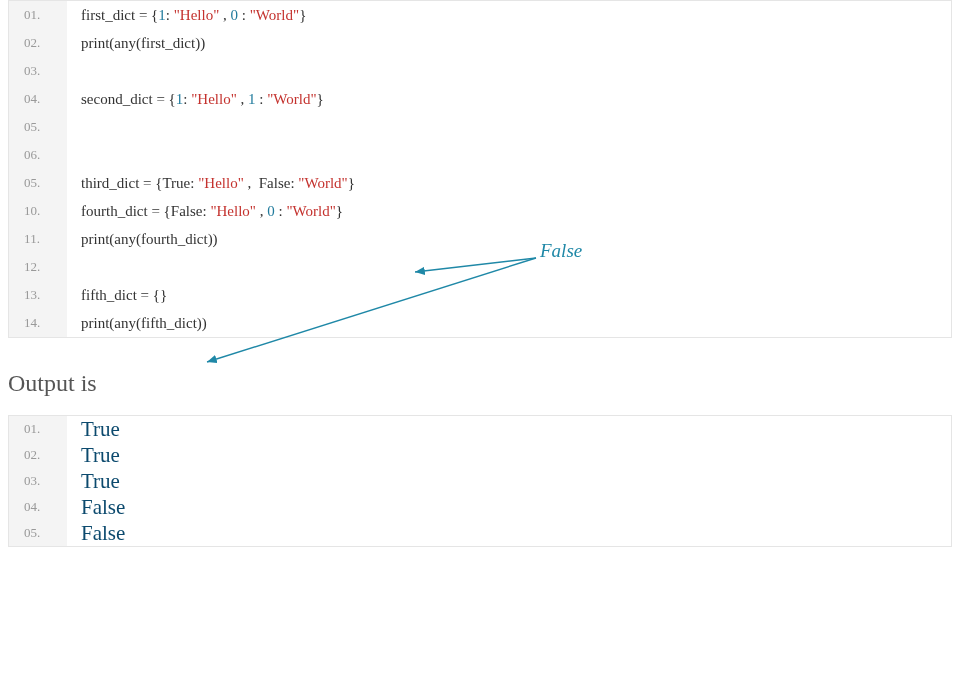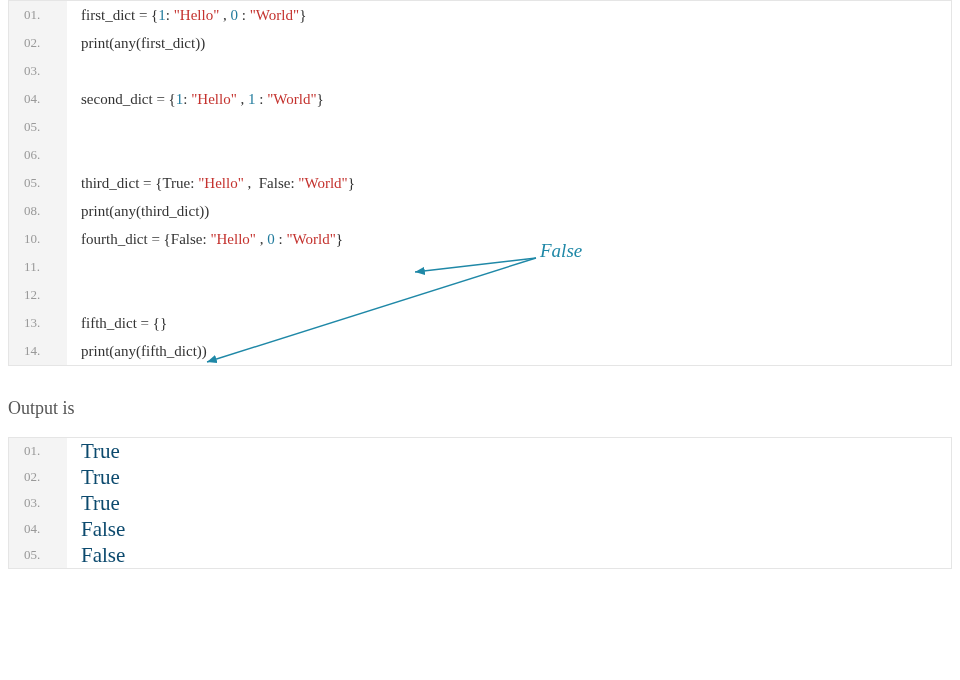--- a/index.html
+++ b/index.html
@@ -29,21 +29,21 @@
     .line-content {
       padding-left: 14px;
       font-size: 15px;
       color: #333;
       white-space: pre;
     }
     .line-content span.str { color: #c4322e; }
     .line-content span.num { color: #1f7a9c; }
     
     .section-heading {
-      font-size: 18px;
+      font-size: 24px;
       color: #555;
       padding: 32px 0 18px 8px;
       font-weight: normal;
       font-family: Georgia, serif;
     }
     
     .output-block {
       border: 1px solid #e5e5e5;
       background: #fff;
       margin: 0 8px;
@@ -101,29 +101,26 @@
     </div>
     <div class="code-line">
       <div class="line-number">06.</div>
       <div class="line-content"></div>
     </div>
     <div class="code-line">
       <div class="line-number">05.</div>
       <div class="line-content"><span>third_dict = {True: </span><span class="str">"Hello"</span><span> ,  False: </span><span class="str">"World"</span><span>}</span></div>
     </div>
     <div class="code-line">
-      <div class="line-number">08.</div>
-      <div class="line-content"><span>print(any(third_dict))</span></div>
-    </div>
-    <div class="code-line">
       <div class="line-number">10.</div>
       <div class="line-content"><span>fourth_dict = {False: </span><span class="str">"Hello"</span><span> , </span><span class="num">0</span><span> : </span><span class="str">"World"</span><span>}</span></div>
     </div>
     <div class="code-line">
       <div class="line-number">11.</div>
+      <div class="line-content"><span>print(any(fourth_dict))</span></div>
     </div>
     <div class="code-line">
       <div class="line-number">12.</div>
       <div class="line-content"></div>
     </div>
     <div class="code-line">
       <div class="line-number">13.</div>
       <div class="line-content"><span>fifth_dict = {}</span></div>
     </div>
     <div class="code-line">

